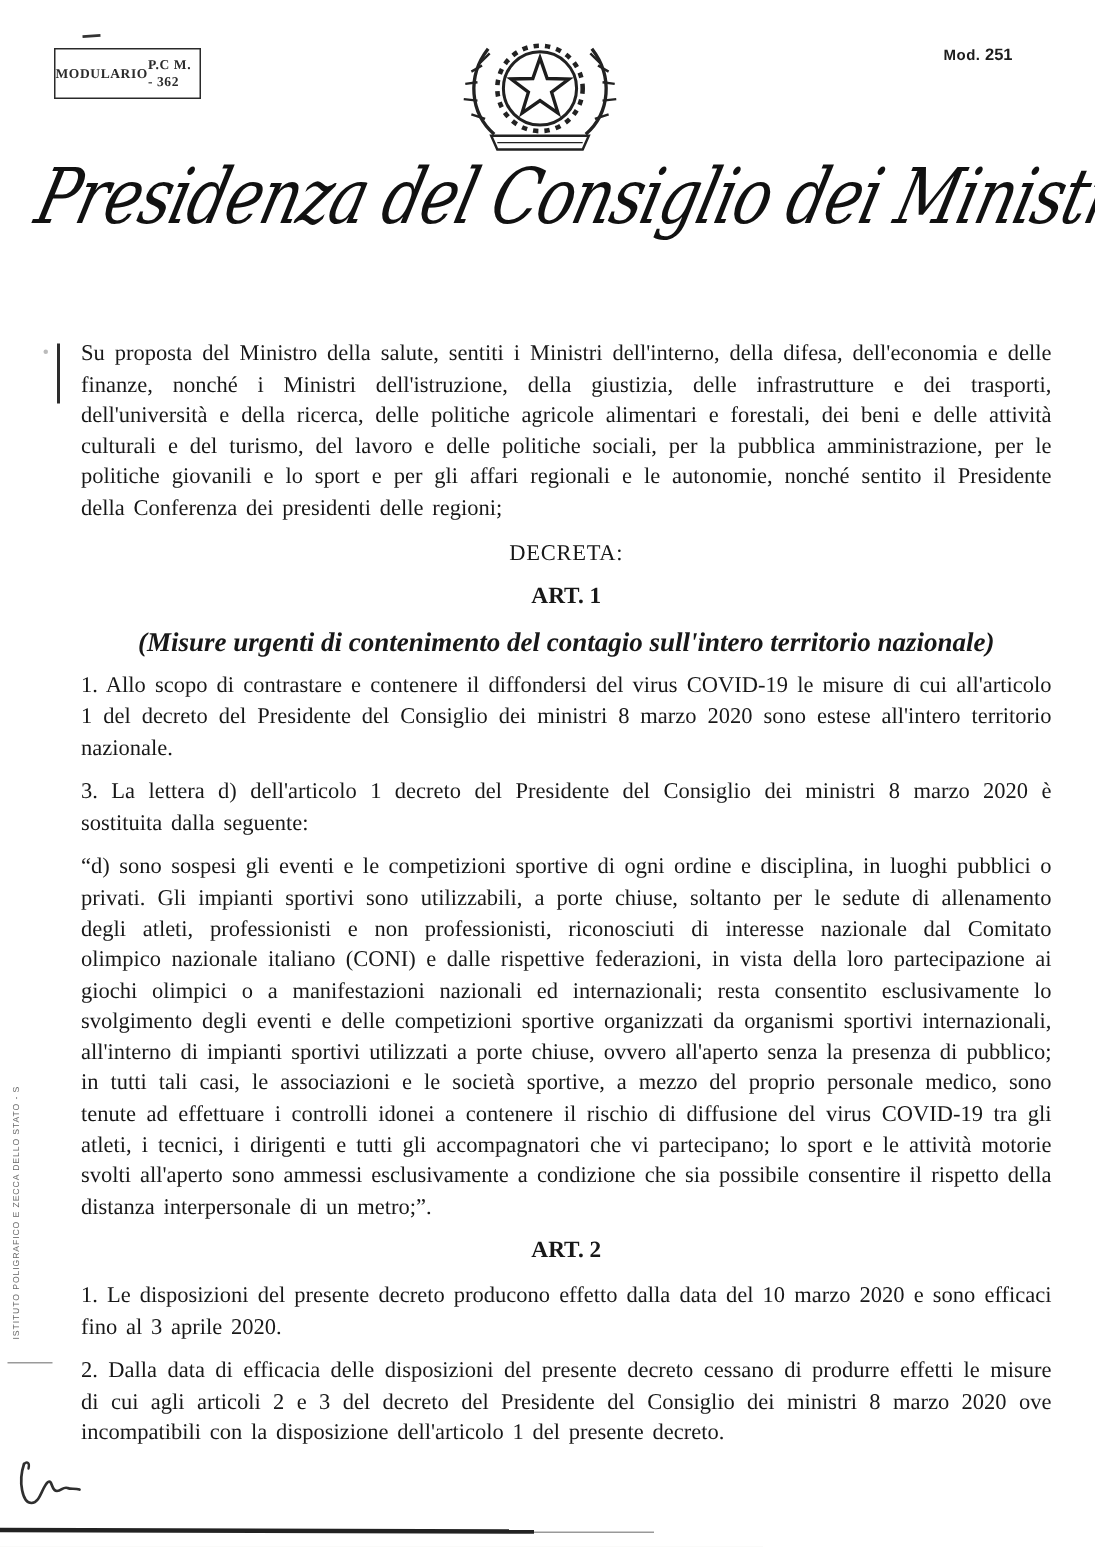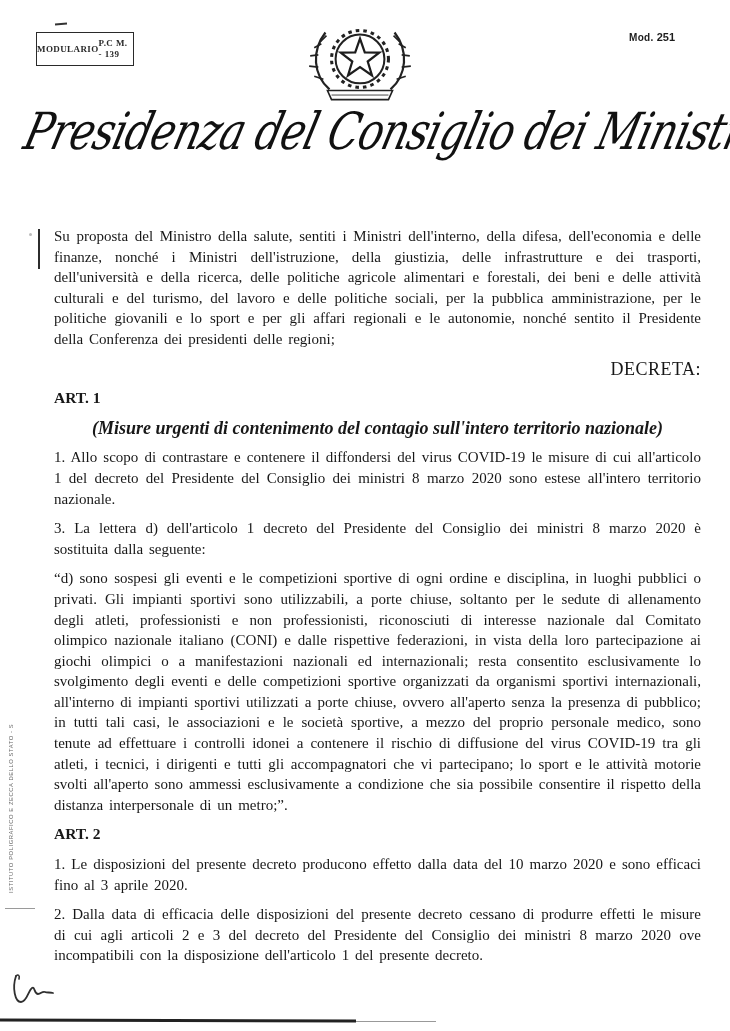--- a/index.html
+++ b/index.html
@@ -55,25 +55,25 @@
   
   .doc-body{
     position:absolute;left:42px;top:226px;width:659px;
     font-size:15px;line-height:20.6px;
     text-align:justify;word-spacing:.14em;
     color:#181818;
   }
   .doc-body p{margin:0 0 9px 12px;}
   .preamble{margin-bottom:0;}
   .decreta{
-    text-align:right;font-size:18px;letter-spacing:.5px;
+    text-align:center;font-size:15px;letter-spacing:.5px;
     margin-top:16px;margin-bottom:0;word-spacing:normal;
   }
   .art-heading{
-    font-weight:bold;font-size:15.5px;
+    text-align:center;font-weight:bold;font-size:15.5px;
     margin-top:24px;margin-bottom:0;word-spacing:normal;
   }
   .art-subtitle{
     text-align:center;font-weight:bold;font-style:italic;font-size:18px;
     margin-top:7px;margin-bottom:10px;word-spacing:normal;
   }
   .art2-heading{margin-top:30px;}
   
   .imprint-wrap{
     position:absolute;left:8px;top:888px;width:14px;height:14px;
@@ -107,21 +107,21 @@
 </style>
 </head>
 <body>
 
 <div class="page">
 
   <div class="box-tick"></div>
 
   <div class="modulario-box">
     <div>MODULARIO</div>
-    <div>P.C M. - 139</div>
+    <div>P.C M. - 362</div>
   </div>
 
   <div class="mod-number">
     <span class="modlbl">Mod.</span>
     <span>251</span>
   </div>
 
   <svg class="emblem" viewBox="0 0 120 90" xmlns="http://www.w3.org/2000/svg">
 
     <circle cx="60" cy="42" r="28" fill="none" stroke="#222" stroke-width="3" stroke-dasharray="3.5 4"></circle>

